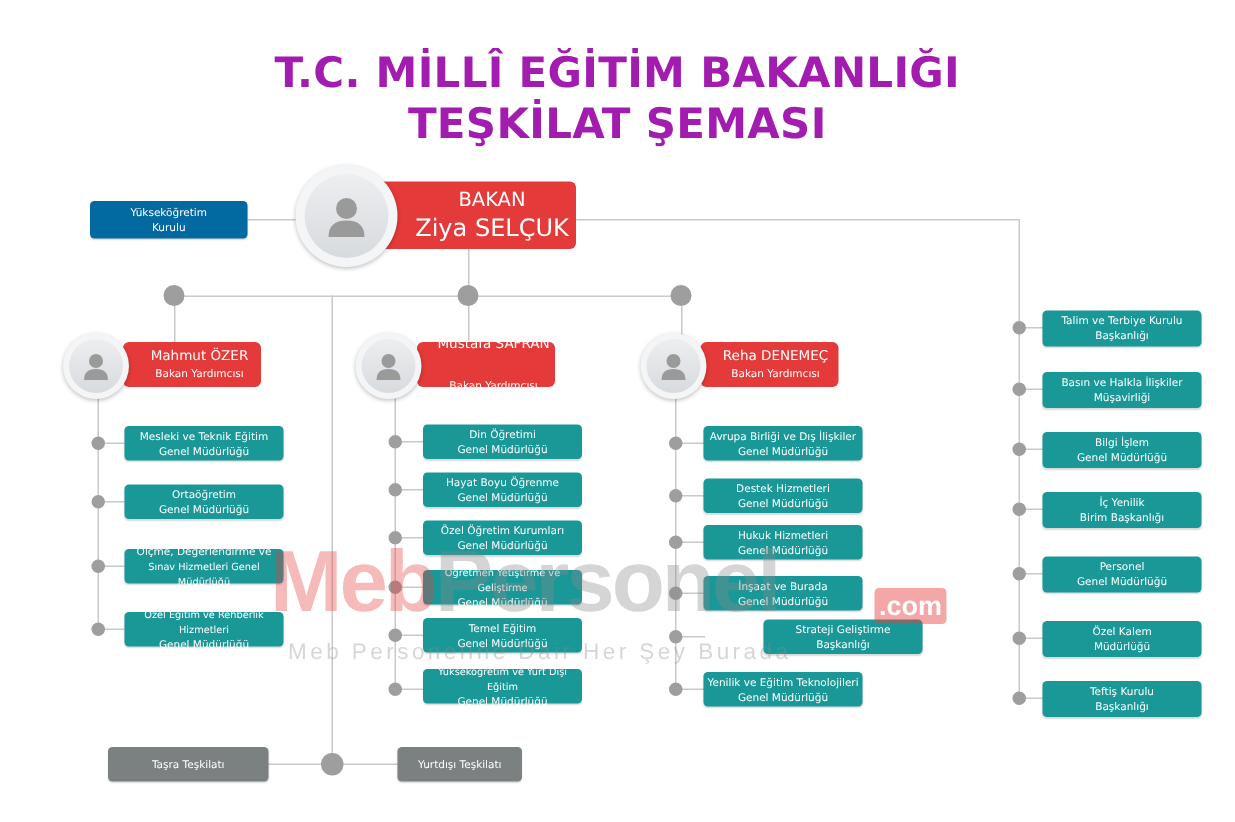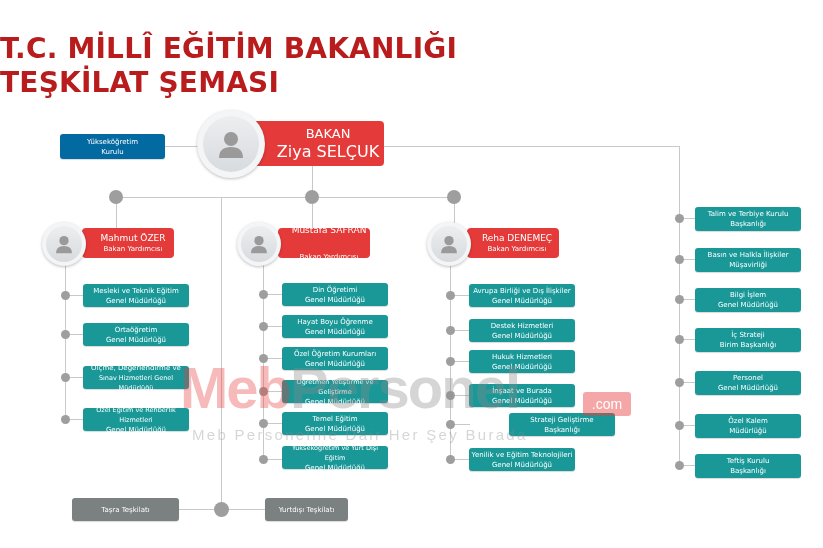--- a/index.html
+++ b/index.html
@@ -1,18 +1,18 @@
 <!DOCTYPE html>
 <html><head>
 <meta charset="utf-8">
 <style>
   html, body { margin:0; padding:0; }
   body { width:823px; height:548px; background:#ffffff; position:relative; overflow:hidden;
          font-family:"DejaVu Sans", "Liberation Sans", sans-serif; }
-  .title { position:absolute; left:0; width:823px; color:#b91c1c;
+  .title { position:absolute; left:0; width:823px; text-align:center; color:#a21caf;
            font-weight:bold; font-size:28px; letter-spacing:0.2px; line-height:34px; }
   .line { position:absolute; background:#c9c9c9; }
   .dot { position:absolute; border-radius:50%; background:#9e9e9e; }
   .box { position:absolute; color:#fff; text-align:center; display:flex; flex-direction:column;
          justify-content:center; align-items:center; border-radius:3px; font-size:7px; line-height:10px;
          box-shadow:0 1px 1px rgba(0,0,0,0.15); }
   .teal { background:#1a9898; }
   .blue { background:#0369a1; }
   .gray { background:#7a8180; }
   .redbox { position:absolute; background:#e43a3a; color:#fff; border-radius:4px; text-align:center;
@@ -260,21 +260,21 @@
   <div class="line" style="left:679px; top:299px; width:17px; height:1px;"></div>
   <div class="dot" style="left:675px; top:295px; width:9px; height:9px;"></div>
   <div class="box teal" style="left:695px; top:288px; width:106px; height:24px;">
     <span>Bilgi İşlem</span>
     <span>Genel Müdürlüğü</span>
   </div>
 
   <div class="line" style="left:679px; top:339px; width:17px; height:1px;"></div>
   <div class="dot" style="left:675px; top:335px; width:9px; height:9px;"></div>
   <div class="box teal" style="left:695px; top:328px; width:106px; height:24px;">
-    <span>İç Strateji</span>
+    <span>İç Yenilik</span>
     <span>Birim Başkanlığı</span>
   </div>
 
   <div class="line" style="left:679px; top:382px; width:17px; height:1px;"></div>
   <div class="dot" style="left:675px; top:378px; width:9px; height:9px;"></div>
   <div class="box teal" style="left:695px; top:371px; width:106px; height:24px;">
     <span>Personel</span>
     <span>Genel Müdürlüğü</span>
   </div>
 
@@ -297,17 +297,17 @@
   <span>Taşra Teşkilatı</span>
 </div>
 <div class="box gray" style="left:265px; top:498px; width:83px; height:23px;">
   <span>Yurtdışı Teşkilatı</span>
 </div>
 
 <div style="position:absolute; left:0; top:0; width:823px; height:548px; pointer-events:none;">
   <div class="wm" style="left:180px; top:358px; font-size:58px; font-weight:bold; letter-spacing:-2px; line-height:60px; opacity:0.35; white-space:nowrap;">
     <span style="color:#e83c3c;">Meb</span><span style="color:#8a8a8a;">Personel</span>
   </div>
-  <div class="wm" style="left:583px; top:392px; width:48px; height:24px; background:rgba(232,60,60,0.45); border-radius:3px; color:#fff; font-size:14px; font-weight:normal; line-height:24px; text-align:center;">
+  <div class="wm" style="left:583px; top:392px; width:48px; height:24px; background:rgba(232,60,60,0.45); border-radius:3px; color:#fff; font-size:18px; font-weight:bold; line-height:24px; text-align:center;">
     <span>.com</span>
   </div>
   <div class="wm" style="left:192px; top:426px; font-size:15px; letter-spacing:2.3px; color:#8c8c8c; opacity:0.35; white-space:nowrap;">Meb Personeline Dair Her Şey Burada</div>
 </div>
 
 </body></html>

